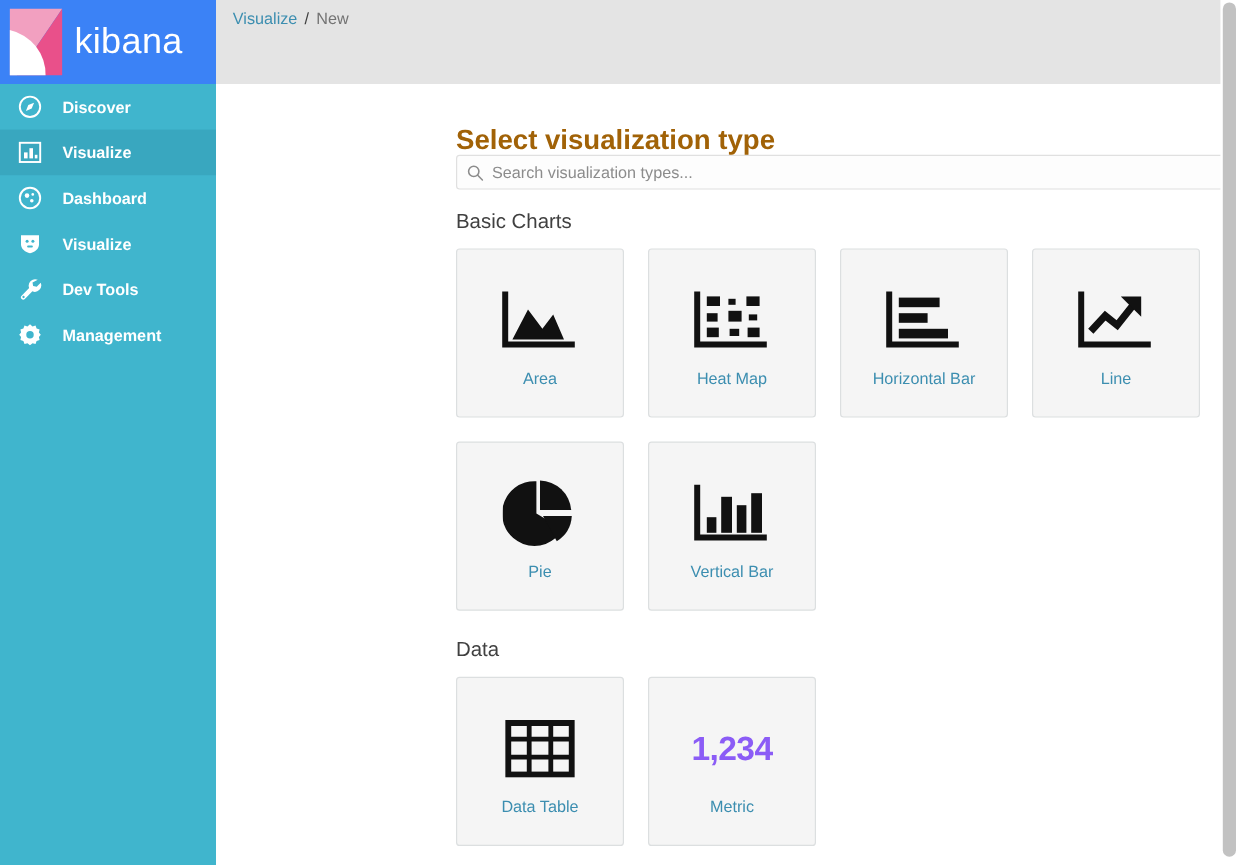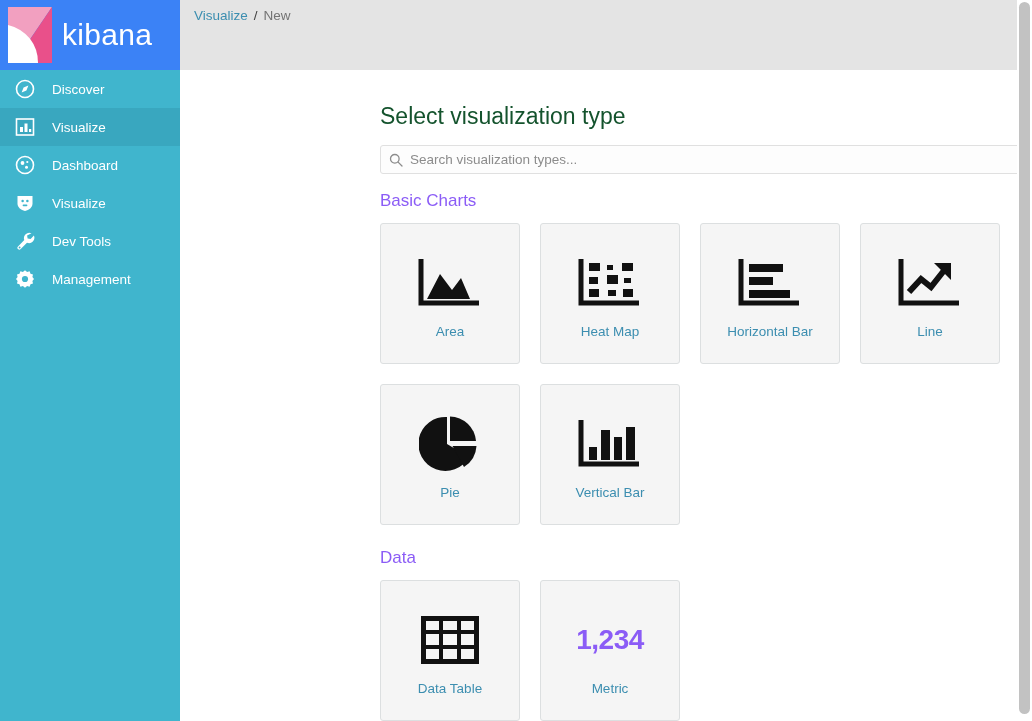--- a/index.html
+++ b/index.html
@@ -27,21 +27,21 @@
     margin-left: 8px; margin-right: 10px;
     position: relative; flex: 0 0 44px;
   }
   .logo-text {
     color: #ffffff; font-size: 30px; letter-spacing: 0.3px;
     font-weight: 400; line-height: 1;
   }
   .nav-item {
     height: 38px; display: flex; align-items: center;
     padding-left: 14px; cursor: pointer;
-    color: #ffffff; font-size: 13.5px;
+    color: #ffffff; font-size: 13.5px; font-weight: bold;
   }
   .nav-item.active { background: #39a7bf; }
   .nav-icon {
     width: 22px; height: 22px; flex: 0 0 22px;
     margin-right: 16px; display: flex;
     align-items: center; justify-content: center;
   }
   .nav-icon svg { display: block; }
   .nav-label { white-space: nowrap; }
 
@@ -56,40 +56,40 @@
   .crumb-link { color: #3c8eb0; cursor: pointer; }
   .crumb-sep { color: #3f3f3f; margin: 0 6px; }
   .crumb-current { color: #737373; }
 
   .content {
     flex: 1; background: #ffffff;
     padding: 34px 0 0 200px;
     overflow: hidden; position: relative;
   }
   .page-title {
-    font-size: 23px; color: #14532d; font-weight: 400;
-    margin-bottom: 16px; line-height: 1.1;
+    font-size: 23px; color: #a16207; font-weight: 700;
+    line-height: 1.1;
   }
   .search-wrap {
     width: 798px; height: 29px;
     background: #fdfdfd;
     border: 1px solid #e0e0e0; border-radius: 3px;
     display: flex; align-items: center; padding: 0 8px;
     margin-bottom: 18px;
   }
   .search-icon { flex: 0 0 14px; margin-right: 7px; display: flex; }
   .search-input {
     border: none; outline: none; background: transparent;
     font-family: "Liberation Sans", sans-serif;
     font-size: 13.5px; color: #3f3f3f; width: 100%;
   }
   .search-input::placeholder { color: #8c8c8c; }
 
   .group-title {
-    font-size: 17px; color: #8b5cf6; font-weight: 400;
+    font-size: 17px; color: #404040; font-weight: 400;
     margin-bottom: 12px; line-height: 1.1;
   }
   .card-grid { display: flex; flex-wrap: wrap; gap: 20px; margin-bottom: 18px; }
   .viz-card {
     width: 140px; height: 141px;
     background: #f5f5f5;
     border: 1px solid #dcdfe0; border-radius: 3px;
     display: flex; flex-direction: column;
     align-items: center; justify-content: center;
     cursor: pointer;

